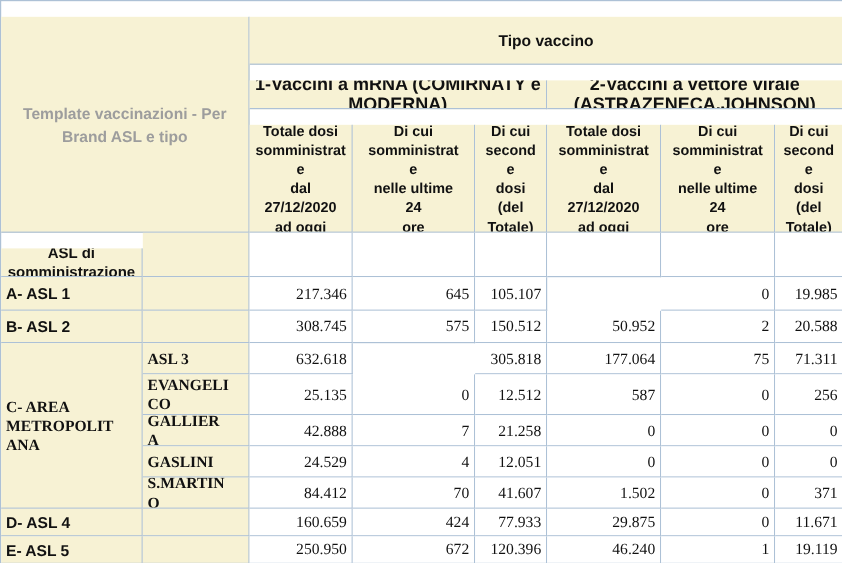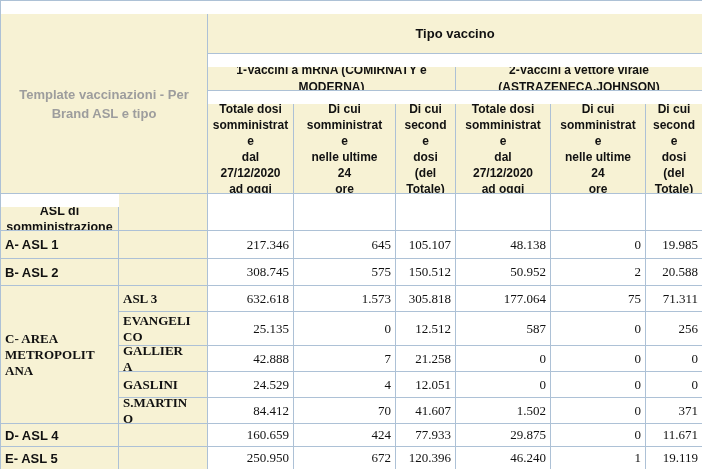--- a/index.html
+++ b/index.html
@@ -28,21 +28,21 @@
   }
   .bg{background:var(--beige);}
   .w{background:#fff;font-family:Liberation Serif, serif;}
   .b{font-weight:bold;}
   .ctr{justify-content:center;text-align:center;margin-top:13px;}
   .lft{padding-left:4px;padding-right:16px;}
   .rgt{justify-content:flex-end;padding-right:4px;text-align:right;}
   .pre{white-space:pre-line;}
   .wrap{overflow-wrap:break-word;word-break:break-word;min-width:0;font-family:Liberation Serif, serif;}
   .hdr{font-size:12px;line-height:16px;}
-  .grp{font-size:12px;line-height:17px;}
+  .grp{font-size:15px;line-height:17px;}
   .title{color:var(--gray);font-size:13px;line-height:19px;}
   .seclbl{font-size:12.5px;line-height:16px;padding-left:1px;padding-right:1px;}
 </style>
 </head>
 <body>
 
 <div class="sheet">
 
   <div class="c bg b ctr pre title" style="grid-area:1/1/4/3">Template vaccinazioni - Per
 Brand ASL e tipo</div>
@@ -99,38 +99,36 @@
   <div class="c w" style="grid-area:4/5/5/6"></div>
   <div class="c w" style="grid-area:4/6/5/7"></div>
   <div class="c w" style="grid-area:4/7/5/8"></div>
   <div class="c w" style="grid-area:4/8/5/9"></div>
 
   <div class="c bg b lft" style="grid-area:5/1/6/2">A- ASL 1</div>
   <div class="c bg" style="grid-area:5/2/6/3"></div>
   <div class="c w rgt" style="grid-area:5/3/6/4">217.346</div>
   <div class="c w rgt" style="grid-area:5/4/6/5">645</div>
   <div class="c w rgt" style="grid-area:5/5/6/6">105.107</div>
-  <div class="c w rgt" style="grid-area:5/6/6/7">48.138</div>
   <div class="c w rgt" style="grid-area:5/7/6/8">0</div>
   <div class="c w rgt" style="grid-area:5/8/6/9">19.985</div>
 
   <div class="c bg b lft" style="grid-area:6/1/7/2">B- ASL 2</div>
   <div class="c bg" style="grid-area:6/2/7/3"></div>
   <div class="c w rgt" style="grid-area:6/3/7/4">308.745</div>
   <div class="c w rgt" style="grid-area:6/4/7/5">575</div>
   <div class="c w rgt" style="grid-area:6/5/7/6">150.512</div>
   <div class="c w rgt" style="grid-area:6/6/7/7">50.952</div>
   <div class="c w rgt" style="grid-area:6/7/7/8">2</div>
   <div class="c w rgt" style="grid-area:6/8/7/9">20.588</div>
 
   <div class="c bg b lft wrap" style="grid-area:7/1/12/2">C- AREA METROPOLITANA</div>
 
   <div class="c bg b lft wrap" style="grid-area:7/2/8/3">ASL 3</div>
   <div class="c w rgt" style="grid-area:7/3/8/4">632.618</div>
-  <div class="c w rgt" style="grid-area:7/4/8/5">1.573</div>
   <div class="c w rgt" style="grid-area:7/5/8/6">305.818</div>
   <div class="c w rgt" style="grid-area:7/6/8/7">177.064</div>
   <div class="c w rgt" style="grid-area:7/7/8/8">75</div>
   <div class="c w rgt" style="grid-area:7/8/8/9">71.311</div>
 
   <div class="c bg b lft wrap" style="grid-area:8/2/9/3">EVANGELICO</div>
   <div class="c w rgt" style="grid-area:8/3/9/4">25.135</div>
   <div class="c w rgt" style="grid-area:8/4/9/5">0</div>
   <div class="c w rgt" style="grid-area:8/5/9/6">12.512</div>
   <div class="c w rgt" style="grid-area:8/6/9/7">587</div>

